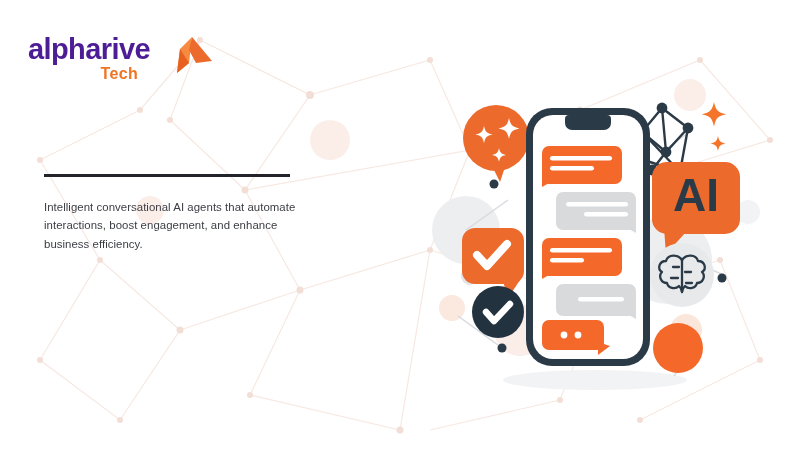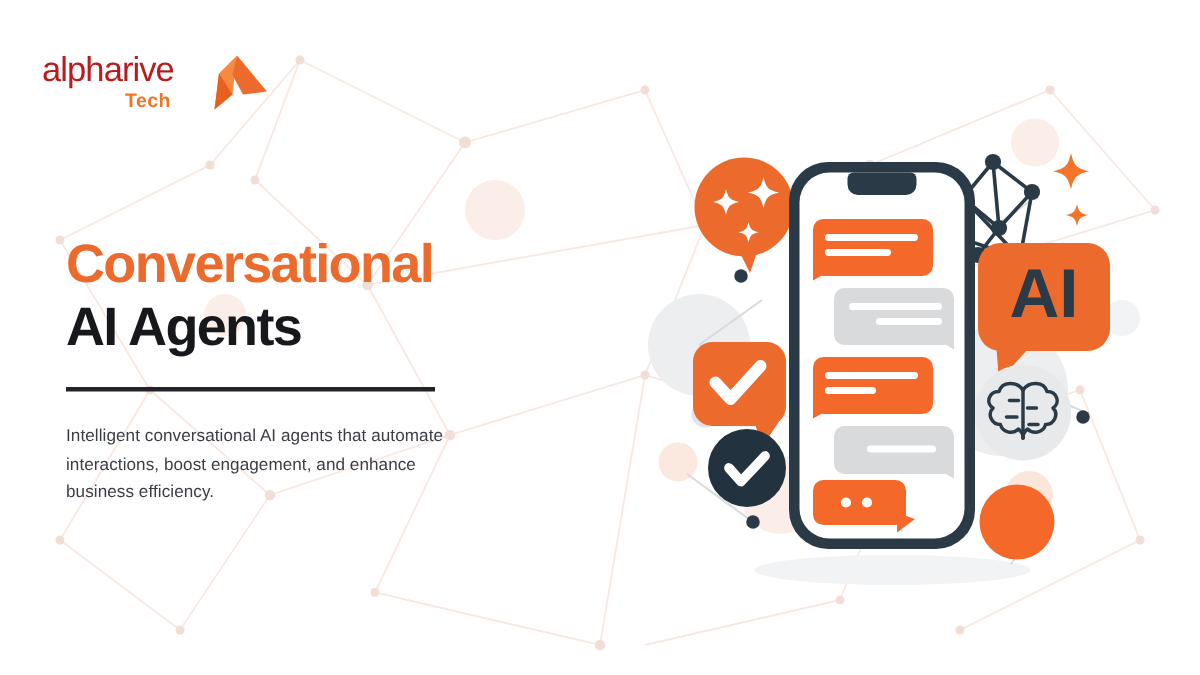--- a/index.html
+++ b/index.html
@@ -34,32 +34,32 @@
     align-items: flex-start;
   }
   #logo-text-wrap {
     display: flex;
     flex-direction: column;
     align-items: flex-end;
     line-height: 1;
     padding-top: 3px;
   }
   #logo-word {
-    font-size: 23px;
-    font-weight: 400;
+    font-size: 29px;
+    font-weight: 700;
     letter-spacing: -0.6px;
-    color: #b91c1c;
+    color: #4c1d95;
   }
   #logo-sub {
-    font-size: 13px;
+    font-size: 16px;
     font-weight: 600;
     letter-spacing: 0.3px;
     color: #ef7423;
     margin-top: 2px;
-    margin-right: 2px;
+    margin-right: 12px;
   }
   #logo-mark {
     margin-left: 6px;
     margin-top: 1px;
   }
   
   #copy {
     position: absolute;
     left: 44px;
     top: 155px;
@@ -165,24 +165,20 @@
       <span id="logo-sub">Tech</span>
     </div>
     <svg id="logo-mark" width="56" height="42" viewBox="0 0 56 42" xmlns="http://www.w3.org/2000/svg">
       <path d="M21 40 L24 16 L36 4 L33 30 Z" fill="#f58a40"></path>
       <path d="M36 4 L56 28 L40 30 L33 17 Z" fill="#ec6a2c"></path>
       <path d="M24 16 L33 30 L21 40 Z" fill="#e8601f"></path>
     </svg>
   </div>
 
   <div id="copy">
-    <h1 id="headline">
-      <span id="headline-line1">Conversational</span>
-      <span id="headline-line2">AI Agents</span>
-    </h1>
     <hr id="divider">
     <p id="subcopy">Intelligent conversational AI agents that automate interactions, boost engagement, and enhance business efficiency.</p>
   </div>
 
   <svg id="illustration" viewBox="0 0 360 330" xmlns="http://www.w3.org/2000/svg">
 
     <g>
       <circle cx="36" cy="150" r="34" fill="#eceef0"></circle>
       <circle cx="60" cy="58" r="26" fill="#f1f2f4"></circle>
       <circle cx="238" cy="180" r="44" fill="#eceef0"></circle>

